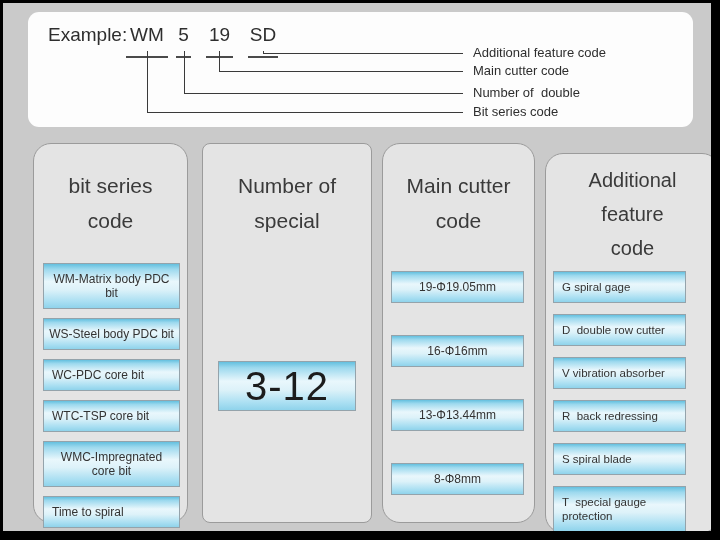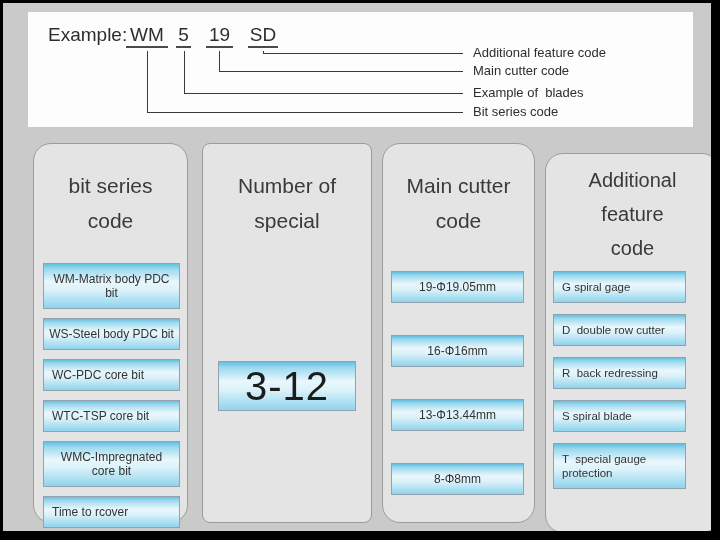--- a/index.html
+++ b/index.html
@@ -8,27 +8,28 @@
     font-family:"Liberation Sans", sans-serif;overflow:hidden;
   }
   .page{
     position:absolute;left:3px;top:3px;right:9px;bottom:9px;
     background:var(--page-bg,#cacaca);overflow:hidden;
   }
   
   .panel{
     position:absolute;left:25px;top:9px;width:665px;height:115px;
     background:var(--panel-bg,#fefefe);
+    border-radius:11px;
   }
   .example-label{
     position:absolute;left:20px;top:12px;font-size:19px;color:var(--text-color,#2e2e2e);
   }
   .code{
     position:absolute;top:12px;font-size:19px;color:var(--text-color,#2e2e2e);
-    text-align:center;border-bottom:2px solid #4a4a4a;padding-bottom:0;
+    text-align:center;border-bottom:2px solid #4a4a4a;padding-bottom:10px;
   }
   .code-wm{left:98px;width:42px;}
   .code-5{left:148px;width:15px;}
   .code-19{left:178px;width:27px;}
   .code-sd{left:220px;width:30px;}
   .lines{position:absolute;left:0;top:0;}
   .callout{
     position:absolute;left:445px;font-size:13px;line-height:13px;
     color:var(--text-color,#2e2e2e);white-space:pre;
   }
@@ -95,36 +96,36 @@
 
     <svg class="lines" width="665" height="115" shape-rendering="crispEdges">
       <polyline points="235,39 235,41 435,41" fill="none" stroke="#3a3a3a" stroke-width="1"></polyline>
       <polyline points="191,39 191,59 435,59" fill="none" stroke="#3a3a3a" stroke-width="1"></polyline>
       <polyline points="156,39 156,81 435,81" fill="none" stroke="#3a3a3a" stroke-width="1"></polyline>
       <polyline points="119,39 119,100 435,100" fill="none" stroke="#3a3a3a" stroke-width="1"></polyline>
     </svg>
 
     <span class="callout callout-add">Additional feature code</span>
     <span class="callout callout-main">Main cutter code</span>
-    <span class="callout callout-num">Example of  blades</span>
+    <span class="callout callout-num">Number of  double</span>
     <span class="callout callout-bit">Bit series code</span>
   </div>
 
   <div class="col col1">
     <div class="col-title">
       <span>bit series</span>
       <span>code</span>
     </div>
     <div class="items">
       <div class="item">WM-Matrix body PDC bit</div>
       <div class="item">WS-Steel body PDC bit</div>
       <div class="item">WC-PDC core bit</div>
       <div class="item">WTC-TSP core bit</div>
       <div class="item">WMC-Impregnated core bit</div>
-      <div class="item">Time to rcover</div>
+      <div class="item">Time to spiral</div>
     </div>
   </div>
 
   <div class="col col2">
     <div class="col-title">
       <span>Number of</span>
       <span>special</span>
     </div>
     <div class="items">
       <div class="item big-item">3-12</div>
@@ -146,19 +147,20 @@
 
   <div class="col col4">
     <div class="col-title">
       <span>Additional</span>
       <span>feature</span>
       <span>code</span>
     </div>
     <div class="items">
       <div class="item">G spiral gage</div>
       <div class="item">D  double row cutter</div>
+      <div class="item">V vibration absorber</div>
       <div class="item">R  back redressing</div>
       <div class="item">S spiral blade</div>
       <div class="item">T  special gauge protection</div>
     </div>
   </div>
 
 </div>
 
 </body></html>

